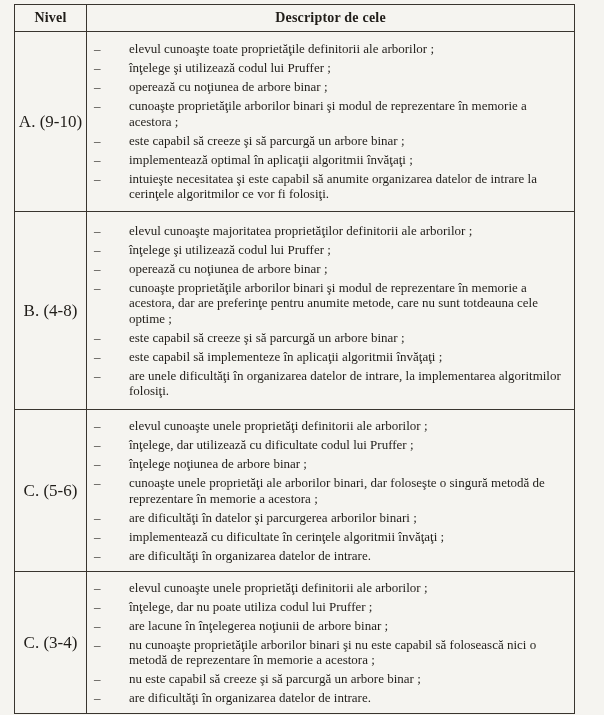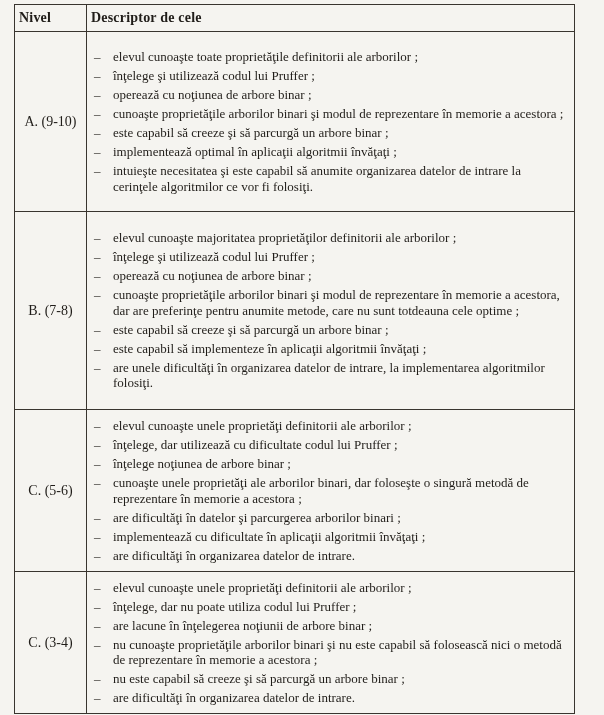--- a/index.html
+++ b/index.html
@@ -28,49 +28,49 @@
     table-layout: fixed;
   }
   table.grid col.c1 { width: 72px; }
   table.grid th,
   table.grid td {
     border: 1.8px solid #39352f;
   }
   th.hdr {
     font-size: 14px;
     font-weight: bold;
-    text-align: left;
+    text-align: center;
     padding: 3px 4px;
     height: 20px;
     letter-spacing: 0.2px;
   }
   td.level {
     text-align: center;
     vertical-align: middle;
-    font-size: 14px;
+    font-size: 17px;
     white-space: nowrap;
     padding: 0 2px;
   }
   td.desc {
     vertical-align: middle;
     padding: 4px 8px 4px 7px;
   }
   .item {
     display: flex;
     font-size: 13px;
     line-height: 15.5px;
     margin: 0 0 3.5px 0;
   }
   .item:last-child { margin-bottom: 0; }
   .dash {
     flex: none;
     width: 10px;
     margin-right: 9px;
   }
-  .txt { flex: 1; }
+  .txt { flex: 1; margin-left: 16px; }
   tr.row-a  td { height: 171px; }
   tr.row-b  td { height: 189px; }
   tr.row-c1 td { height: 153px; }
   tr.row-c2 td { height: 133px; }
 </style>
 </head>
 <body>
 
 <div class="page">
   <table class="grid">
@@ -114,21 +114,21 @@
               <span class="txt">implementează optimal în aplicaţii algoritmii învăţaţi ;</span>
             </div>
           <div class="item">
               <span class="dash">–</span>
               <span class="txt">intuieşte necesitatea şi este capabil să anumite organizarea datelor de intrare la cerinţele algoritmilor ce vor fi folosiţi.</span>
             </div>
         </td>
       </tr>
 
       <tr class="row-b">
-        <td class="level">B. (7-8)</td>
+        <td class="level">B. (4-8)</td>
         <td class="desc">
           <div class="item">
               <span class="dash">–</span>
               <span class="txt">elevul cunoaşte majoritatea proprietăţilor definitorii ale arborilor ;</span>
             </div>
           <div class="item">
               <span class="dash">–</span>
               <span class="txt">înţelege şi utilizează codul lui Pruffer ;</span>
             </div>
           <div class="item">
@@ -172,21 +172,21 @@
           <div class="item">
               <span class="dash">–</span>
               <span class="txt">cunoaşte unele proprietăţi ale arborilor binari, dar foloseşte o singură metodă de reprezentare în memorie a acestora ;</span>
             </div>
           <div class="item">
               <span class="dash">–</span>
               <span class="txt">are dificultăţi în datelor şi parcurgerea arborilor binari ;</span>
             </div>
           <div class="item">
               <span class="dash">–</span>
-              <span class="txt">implementează cu dificultate în aplicaţii algoritmii învăţaţi ;</span>
+              <span class="txt">implementează cu dificultate în cerinţele algoritmii învăţaţi ;</span>
             </div>
           <div class="item">
               <span class="dash">–</span>
               <span class="txt">are dificultăţi în organizarea datelor de intrare.</span>
             </div>
         </td>
       </tr>
 
       <tr class="row-c2">
         <td class="level">C. (3-4)</td>

